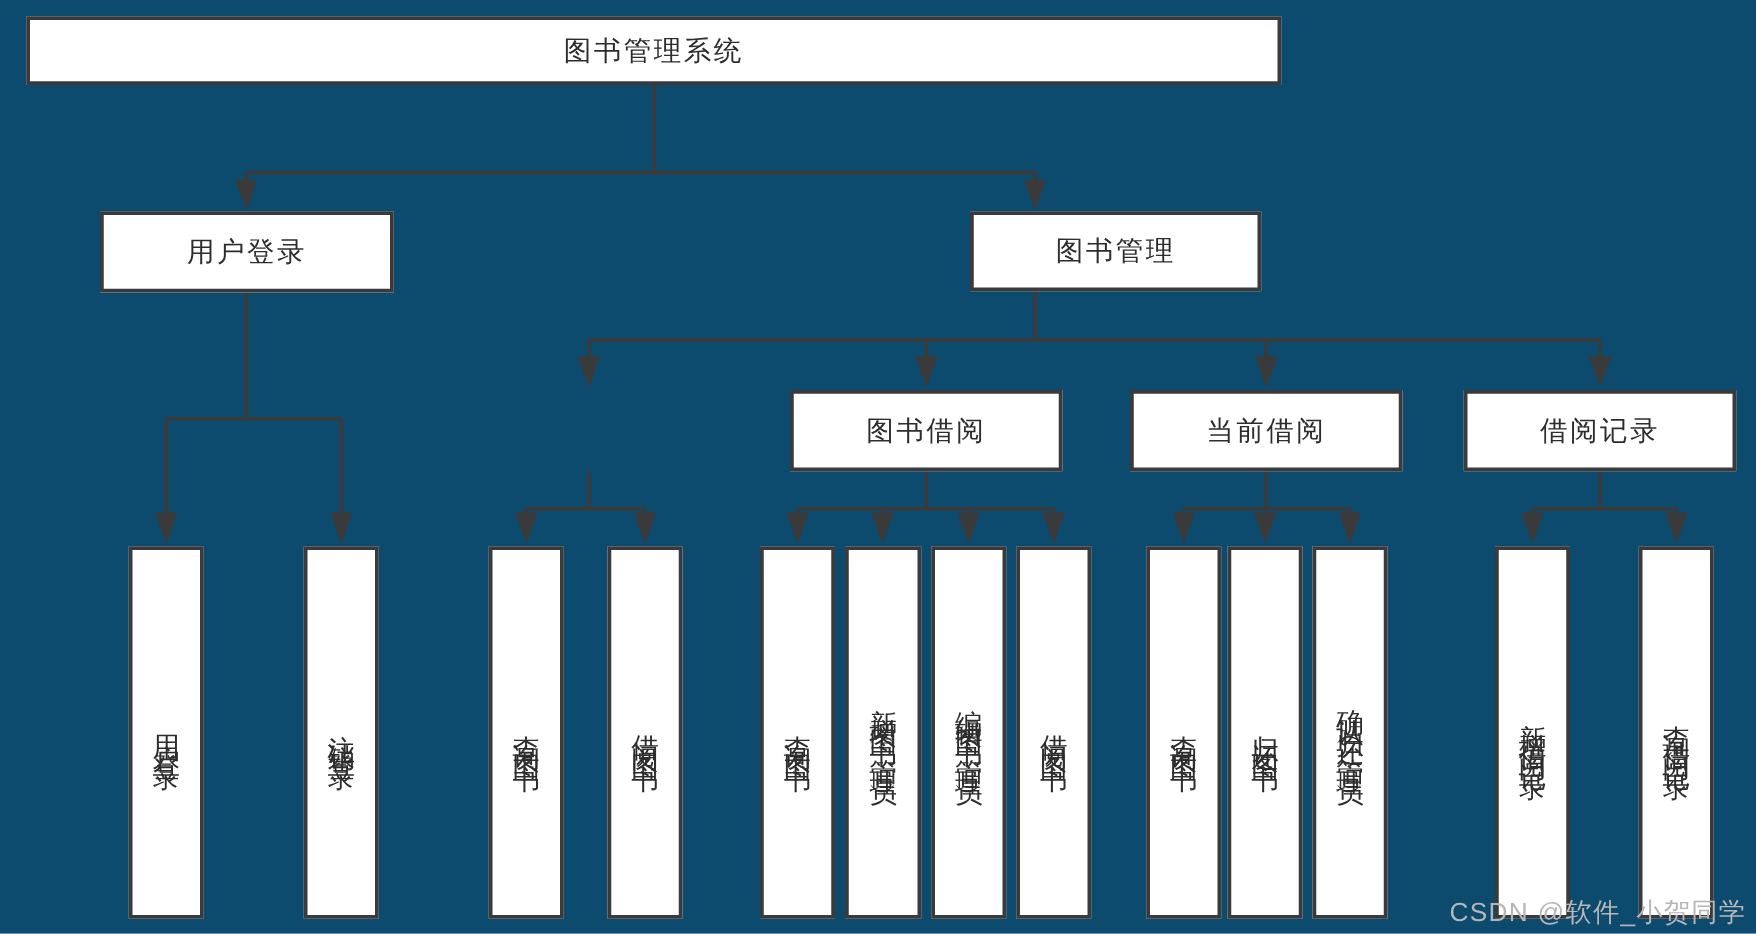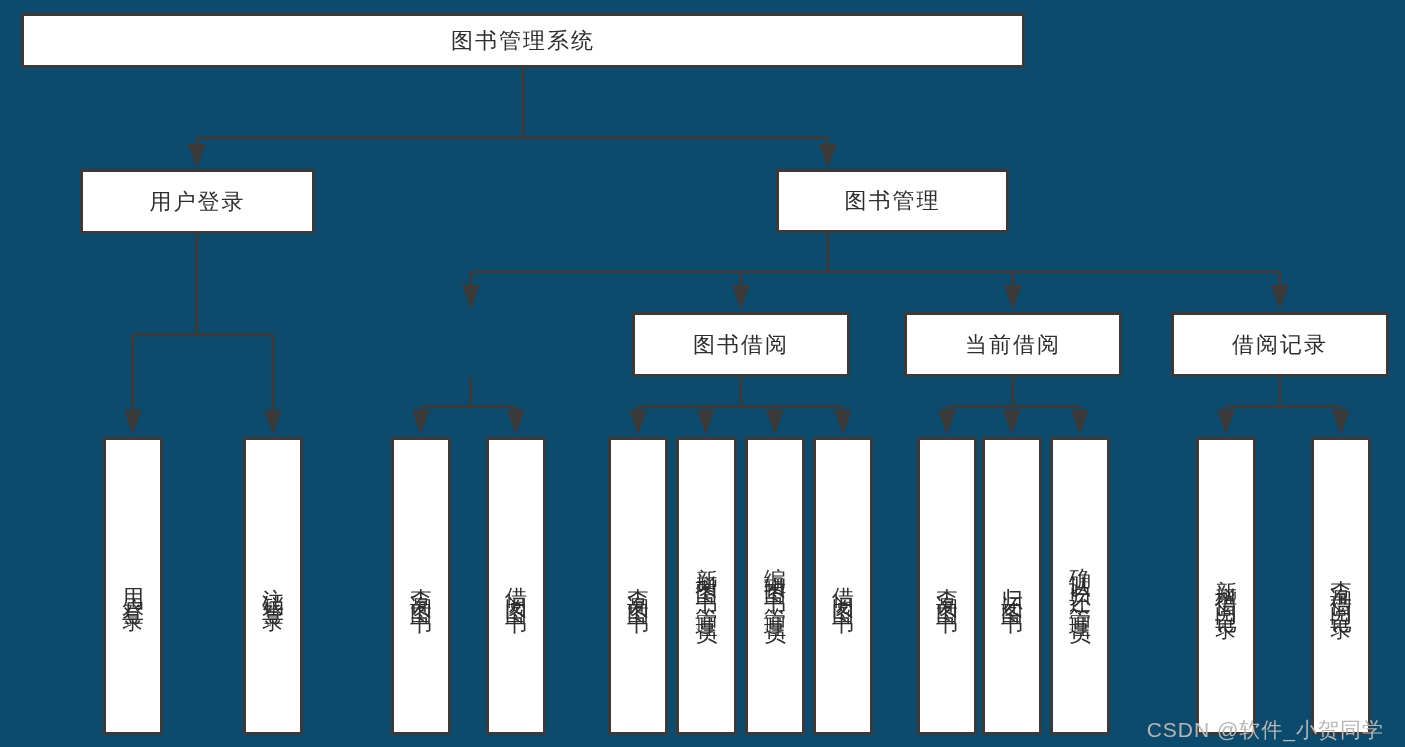--- a/index.html
+++ b/index.html
@@ -36,21 +36,21 @@
   .v-node {
     writing-mode: vertical-rl;
     text-orientation: mixed;
     font-size: 22px;
     letter-spacing: 8px;
     line-height: 1;
   }
   .watermark {
     position: absolute;
     top: 716px;
-    right: 21px;
+    right: 8px;
     font-size: 21px;
     letter-spacing: 1px;
     color: #b6b6b6;
     white-space: nowrap;
   }
 </style>
 </head>
 <body>
 
 <div class="canvas">

